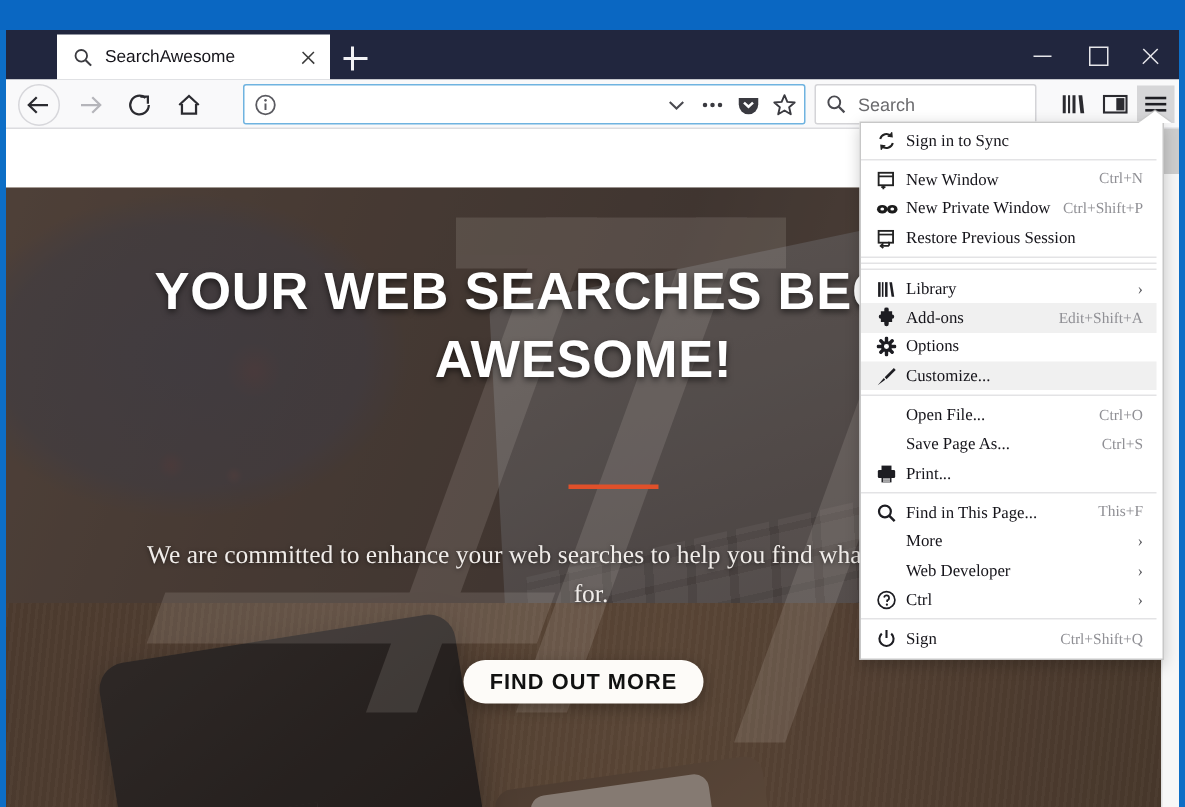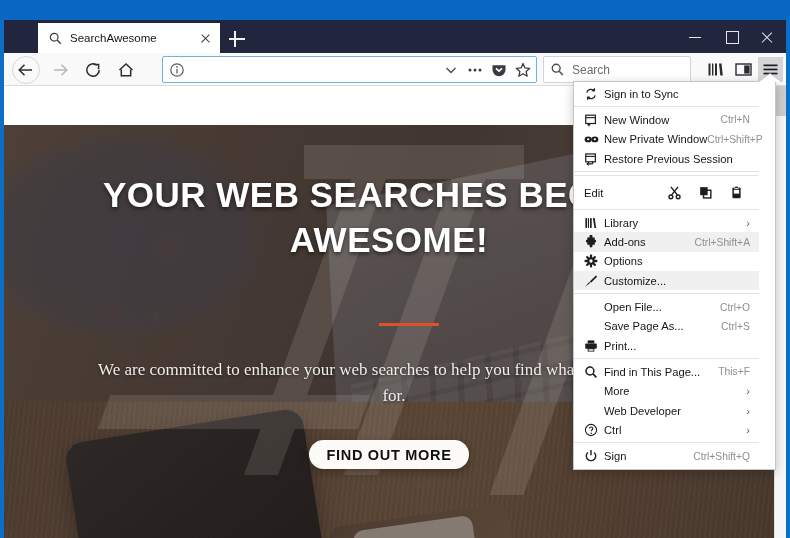--- a/index.html
+++ b/index.html
@@ -284,22 +284,22 @@
     cursor:pointer;
   }
   #pagescroll .arr.dn { bottom:0; }
 
   
   #panel {
     position: absolute; left: 569px; top: 61px;
     width: 203px; background: #ffffff;
     border: 1px solid #c7c7c7;
     box-shadow: 0 3px 10px rgba(0,0,0,.22);
-    padding: 2px 16px 3px 0;
-    font-family: Liberation Sans, sans-serif;
+    padding: 2px 4px 3px 0;
+    font-family: Liberation Serif, serif;
     z-index: 50;
   }
   #panel-arrow {
     position:absolute; left:755px; top:54px; z-index:51;
     width:0; height:0;
     border-left:11px solid transparent;
     border-right:11px solid transparent;
     border-bottom:8px solid #ffffff;
     filter: drop-shadow(0 -1px 0 #c7c7c7);
   }
@@ -566,44 +566,20 @@
           </svg>
         </span>
         <span class="lbl">Restore Previous Session</span>
       </div>
 
       <div class="sep"></div>
 
 
       <div class="sep"></div>
 
-      <div class="erow">
-        <span class="elbl">Edit</span>
-        <span class="eb">
-          <svg width="15" height="15" viewBox="0 0 16 16">
-            <line x1="4.2" y1="2" x2="11" y2="10.6" stroke="#1d1d22" stroke-width="1.5"></line>
-            <line x1="11.8" y1="2" x2="5" y2="10.6" stroke="#1d1d22" stroke-width="1.5"></line>
-            <circle cx="4.1" cy="12.6" r="2" fill="none" stroke="#1d1d22" stroke-width="1.5"></circle>
-            <circle cx="11.9" cy="12.6" r="2" fill="none" stroke="#1d1d22" stroke-width="1.5"></circle>
-          </svg>
-        </span>
-        <span class="eb">
-          <svg width="15" height="15" viewBox="0 0 16 16">
-            <rect x="2.3" y="2.3" width="8" height="8.6" fill="#1d1d22"></rect>
-            <rect x="5.9" y="5.6" width="7.8" height="8.2" fill="none" stroke="#1d1d22" stroke-width="1.5"></rect>
-          </svg>
-        </span>
-        <span class="eb">
-          <svg width="15" height="15" viewBox="0 0 16 16">
-            <rect x="3.6" y="2.6" width="8.8" height="11.4" rx="1" fill="#1d1d22"></rect>
-            <rect x="5.9" y="1.2" width="4.2" height="2.6" rx=".7" fill="#1d1d22" stroke="#fff" stroke-width="1"></rect>
-            <rect x="5.2" y="5.2" width="5.6" height="4" fill="#fff"></rect>
-          </svg>
-        </span>
-      </div>
 
       <div class="sep"></div>
 
       <div class="mi">
         <span class="ico">
           <svg width="14" height="14" viewBox="0 0 16 16">
             <rect x="1.6" y="2.4" width="1.9" height="11.2" fill="#1d1d22"></rect>
             <rect x="4.5" y="2.4" width="1.2" height="11.2" fill="#1d1d22"></rect>
             <rect x="6.9" y="2.4" width="1.9" height="11.2" fill="#1d1d22"></rect>
             <polygon points="10.2,2.4 12.2,2.4 13.9,13.6 11.9,13.6" fill="#1d1d22"></polygon>
@@ -613,21 +589,21 @@
         <span class="chev">›</span>
       </div>
 
       <div class="mi hl">
         <span class="ico">
           <svg width="14" height="14" viewBox="0 0 16 16">
             <path d="M6.3 1.4a1.6 1.6 0 0 1 3.4 0v1.5h2.6v2.5a1.6 1.6 0 0 1 0 3.2v2.5H9.7v1.5a1.6 1.6 0 0 1-3.4 0v-1.5H3.7V8.6a1.6 1.6 0 0 1 0-3.2V2.9h2.6z" fill="#1d1d22"></path>
           </svg>
         </span>
         <span class="lbl">Add-ons</span>
-        <span class="sc">Ctrl+Shift+A</span>
+        <span class="sc">Edit+Shift+A</span>
       </div>
 
       <div class="mi">
         <span class="ico">
           <svg width="14" height="14" viewBox="0 0 16 16">
             <g fill="#1d1d22">
               <rect x="6.7" y="0.6" width="2.6" height="14.8" rx="1"></rect>
               <rect x="6.7" y="0.6" width="2.6" height="14.8" rx="1" transform="rotate(45 8 8)"></rect>
               <rect x="6.7" y="0.6" width="2.6" height="14.8" rx="1" transform="rotate(90 8 8)"></rect>
               <rect x="6.7" y="0.6" width="2.6" height="14.8" rx="1" transform="rotate(135 8 8)"></rect>

